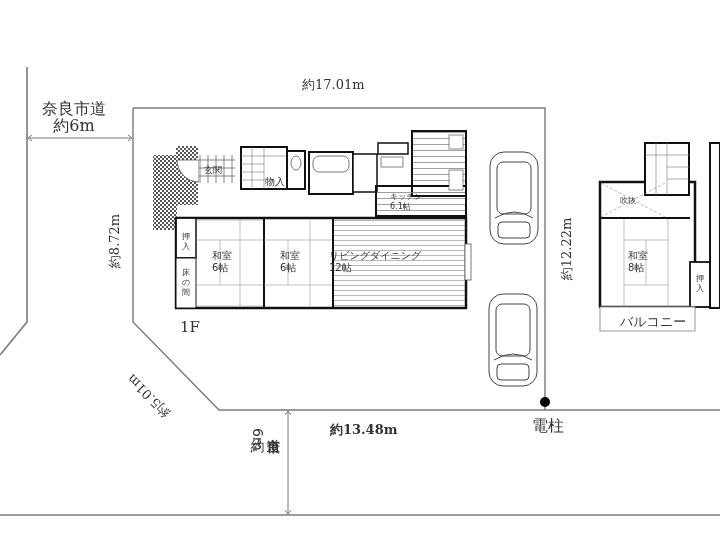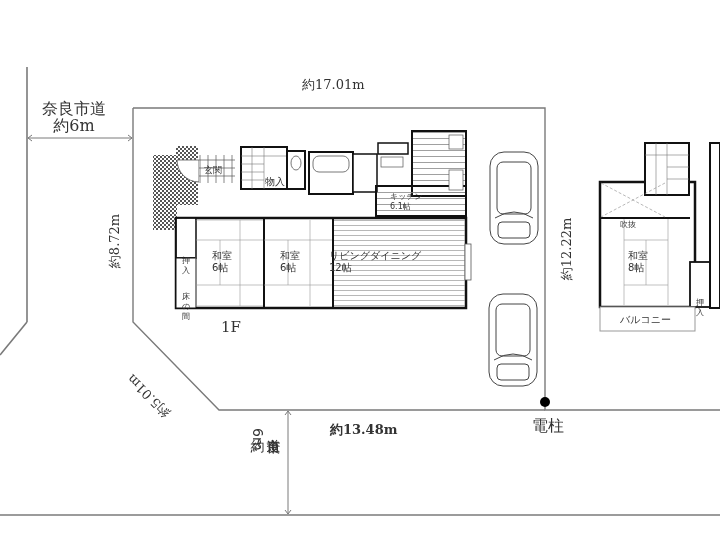--- a/index.html
+++ b/index.html
@@ -1,21 +1,21 @@
 <!DOCTYPE html>
 <html><head>
 <meta charset="utf-8">
 <style>
   html,body{margin:0;padding:0;background:#fff;}
   body{width:720px;height:540px;overflow:hidden;position:relative;font-family:"DejaVu Serif","Liberation Serif",serif;color:#333;}
   svg{position:absolute;left:0;top:0;}
   .lbl{position:absolute;white-space:nowrap;color:#333;}
   .dim{font-family:"DejaVu Serif","Liberation Serif",serif;font-size:13px;}
   .room{font-family:"DejaVu Sans","Liberation Sans",sans-serif;font-size:10px;text-align:left;line-height:12px;}
-  .small{font-family:Liberation Serif, serif;font-size:8px;line-height:10px;text-align:center;margin-top:24px;}
+  .small{font-family:Liberation Serif, serif;font-size:8px;line-height:10px;text-align:center;}
 </style>
 </head>
 <body>
 
 <svg width="720" height="540" viewBox="0 0 720 540">
   <defs>
     <pattern id="check" width="4" height="4" patternUnits="userSpaceOnUse">
       <rect width="4" height="4" fill="#fff"></rect>
       <rect width="2" height="2" fill="#555"></rect>
       <rect x="2" y="2" width="2" height="2" fill="#555"></rect>
@@ -163,21 +163,21 @@
   <span style="display:inline-block;transform:rotate(180deg);">約5.01m</span>
 </div>
 
 <div class="lbl" style="left:242px;top:428px;width:40px;height:80px;font-size:14px;line-height:16px;writing-mode:vertical-rl;font-family:'DejaVu Sans','Liberation Sans',sans-serif;">
   <div>奈良市道</div>
   <div>約6m</div>
 </div>
 
 <div class="lbl" style="left:532px;top:416px;font-size:16px;font-family:'DejaVu Sans','Liberation Sans',sans-serif;">電柱</div>
 
-<div class="lbl" style="left:180px;top:318px;font-size:15px;margin-left:41px;">1F</div>
+<div class="lbl" style="left:180px;top:318px;font-size:15px;">1F</div>
 
 <div class="lbl room" style="left:204px;top:164px;font-size:9px;">玄関</div>
 <div class="lbl room" style="left:265px;top:176px;font-size:10px;">物入</div>
 
 <div class="lbl small" style="left:181px;top:232px;width:10px;white-space:normal;">押入</div>
 <div class="lbl small" style="left:181px;top:268px;width:10px;white-space:normal;">床の間</div>
 
 <div class="lbl room" style="left:212px;top:250px;width:36px;">
   <div>和室</div>
   <div>6帖</div>
@@ -194,13 +194,13 @@
   <div>キッチン</div>
   <div>6.1帖</div>
 </div>
 
 <div class="lbl small" style="left:620px;top:196px;">吹抜</div>
 <div class="lbl room" style="left:628px;top:250px;width:36px;">
   <div>和室</div>
   <div>8帖</div>
 </div>
 <div class="lbl small" style="left:695px;top:274px;width:10px;white-space:normal;">押入</div>
-<div class="lbl" style="left:620px;top:313px;font-size:10px;font-family:'DejaVu Sans','Liberation Sans',sans-serif;">バルコニー</div>
+<div class="lbl" style="left:620px;top:313px;font-size:13px;font-family:'DejaVu Sans','Liberation Sans',sans-serif;">バルコニー</div>
 
 </body></html>

